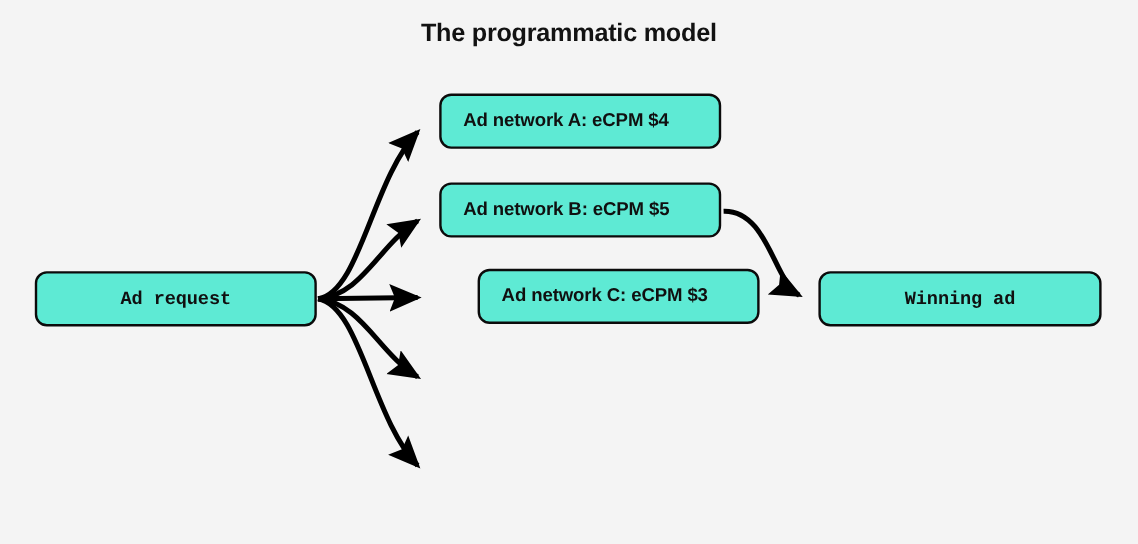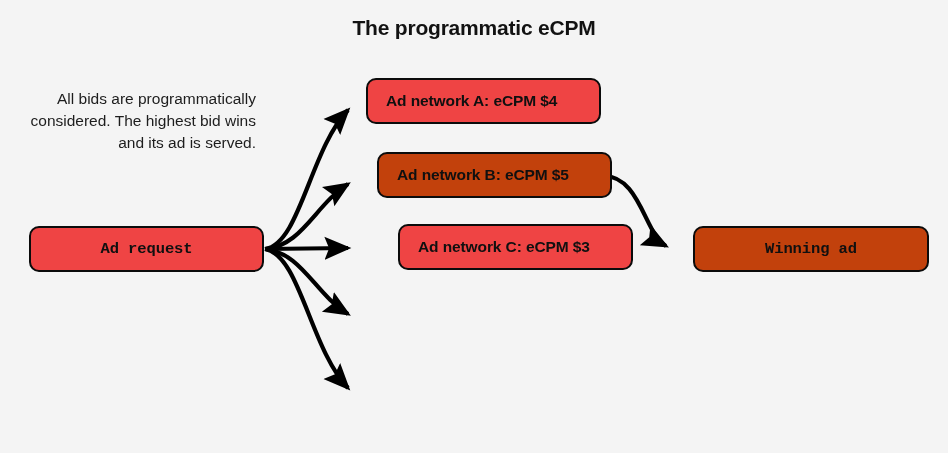--- a/index.html
+++ b/index.html
@@ -46,39 +46,38 @@
     font-size: 15.5px;
     line-height: 22px;
     color: #1d1d1d;
     font-weight: normal;
   }
   .node {
     position: absolute;
     box-sizing: border-box;
     border: 2px solid #0b0b0b;
     border-radius: 10px;
-    background: #ef4444;
+    background: #5eead4;
     display: flex;
     align-items: center;
     font-size: 15.5px;
     font-weight: bold;
     color: #101010;
     letter-spacing: -0.1px;
   }
   .node.center-text {
     justify-content: center;
     font-family: Liberation Mono, monospace;
   }
   .node.left-text {
     justify-content: flex-start;
     padding-left: 18px;
   }
   .node.green {
-    background: #c2410c;
-    margin-left: 11px;
+    background: #5eead4;
   }
   #node-ad-request {
     left: 29px;
     top: 226px;
     width: 235px;
     height: 46px;
   }
   #node-winning-ad {
     left: 682px;
     top: 226px;
@@ -94,23 +93,22 @@
   #node-net-1 { top: 152px; }
   #node-net-2 { top: 224px; margin-left: 32px; }
   #node-net-3 { top: 297px; }
   #node-net-4 { top: 370px; }
 </style>
 </head>
 <body>
 
 <div id="canvas">
 
-  <div class="title">The programmatic eCPM</div>
+  <div class="title">The programmatic model</div>
 
-  <div class="description">All bids are programmatically considered. The highest bid wins and its ad is served.</div>
 
   <svg id="arrow-layer" viewBox="0 0 948 453">
     <defs>
       <marker id="ah" markerWidth="7" markerHeight="7" refX="5.6" refY="3" orient="auto" markerUnits="strokeWidth">
         <path d="M0,0.25 L6.4,3 L0,5.75 L1.1,3 Z" fill="#000000"></path>
       </marker>
     </defs>
 
     <g fill="none" stroke="#000000" stroke-width="4.2" stroke-linecap="butt" marker-end="url(#ah)">
       <path d="M265,249 C300,244 310,150 348,110"></path>

